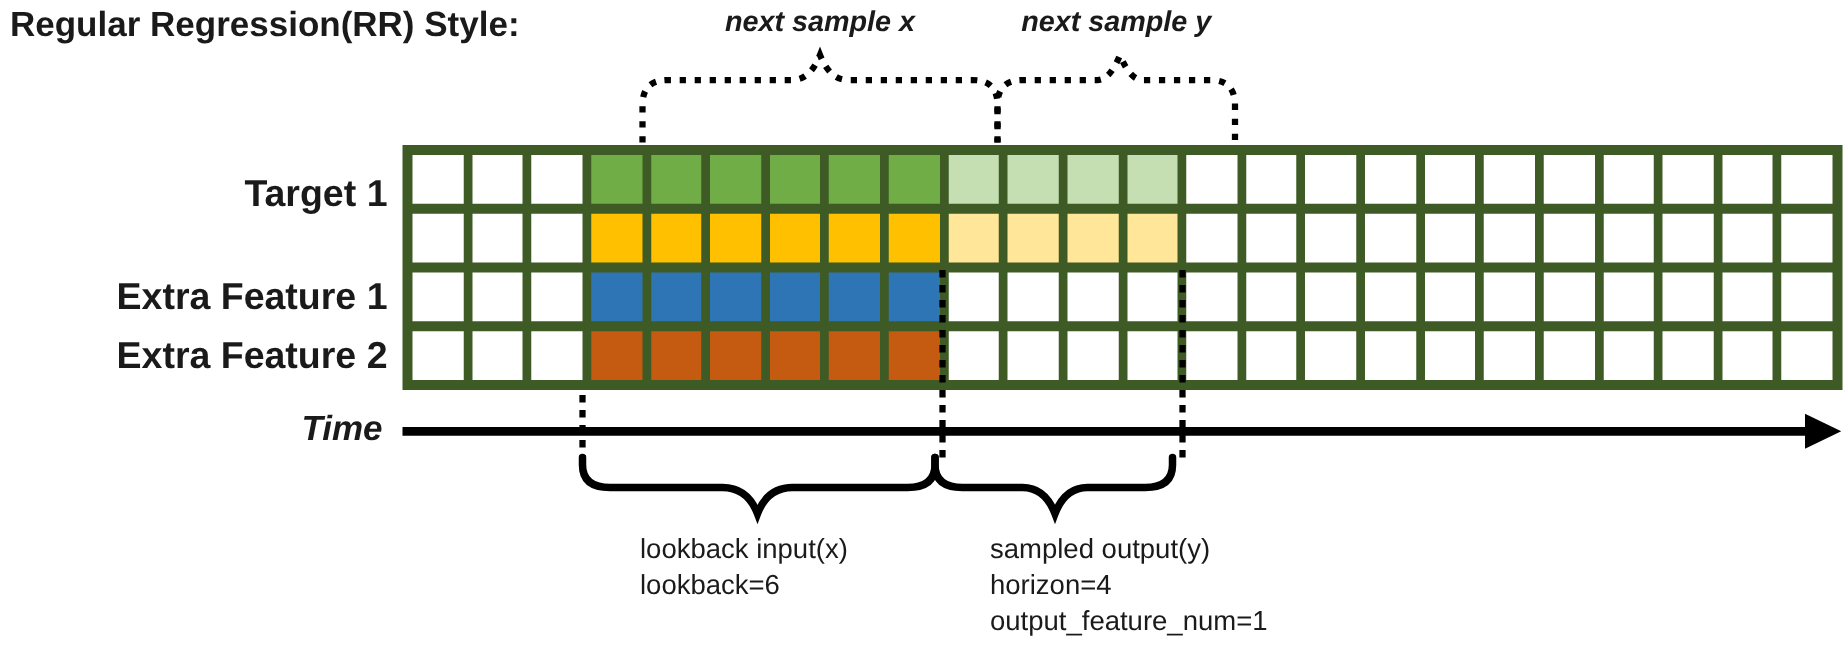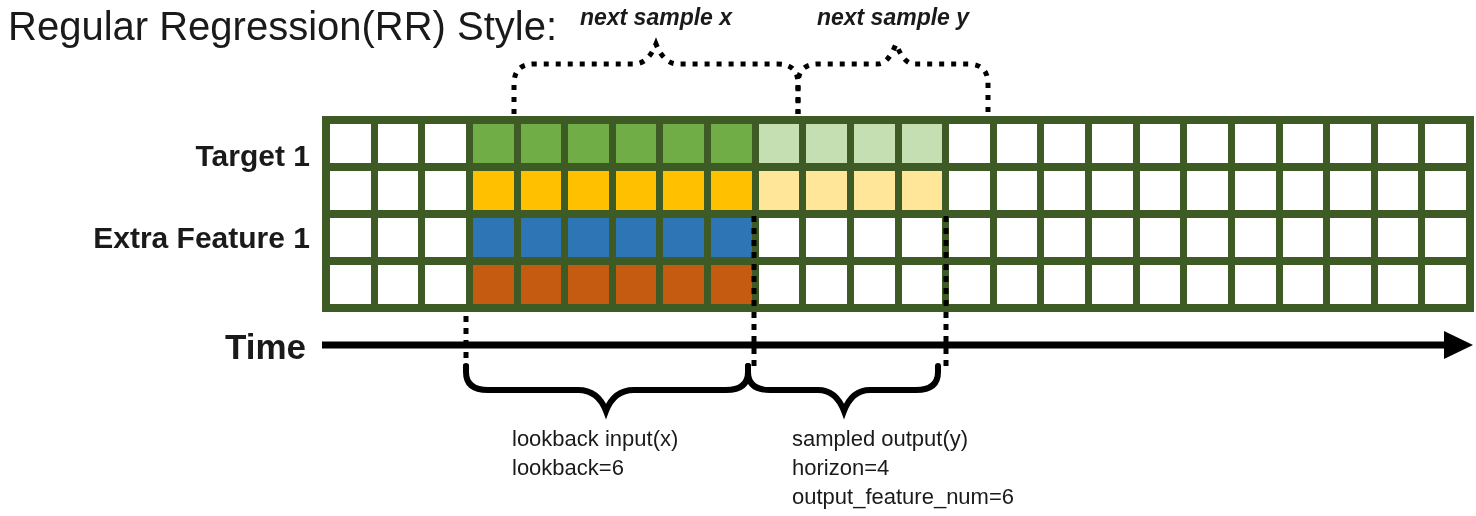--- a/index.html
+++ b/index.html
@@ -1,35 +1,35 @@
 <!DOCTYPE html>
 <html><head>
 <meta charset="utf-8">
 <style>
   html,body{margin:0;padding:0;background:#fff;}
   .canvas{position:relative;width:1476px;height:516px;background:#ffffff;
           font-family:"Liberation Sans",sans-serif;color:#1a1a1a;overflow:hidden;}
 
-  .title{position:absolute;left:8px;top:4px;font-size:40px;font-weight:400;white-space:nowrap;}
+  .title{position:absolute;left:8px;top:4px;font-size:28px;font-weight:700;white-space:nowrap;}
 
   
   .grid{position:absolute;left:322px;top:116px;width:1152px;height:196px;
         box-sizing:border-box;padding:8px;display:grid;grid-template-rows:repeat(4,1fr);row-gap:8px;}
   .cells{display:grid;grid-template-columns:repeat(24,1fr);column-gap:7px;}
   .cell{background:#fff;}
 
   
   .row-label{position:absolute;left:0;width:310px;height:39px;line-height:39px;
              text-align:right;font-size:30px;font-weight:700;white-space:nowrap;}
 
   
   .next-label{position:absolute;top:4px;width:240px;text-align:center;
               font-size:23px;font-style:italic;font-weight:600;white-space:nowrap;}
   .time-label{position:absolute;left:150px;top:327px;width:156px;text-align:right;
-              font-size:35px;font-weight:700;}
+              font-size:28px;font-weight:700;font-style:italic;}
   .caption{position:absolute;top:424px;font-size:22px;line-height:29px;white-space:nowrap;}
   .caption div{height:29px;}
 
   svg.overlay{position:absolute;left:0;top:0;pointer-events:none;}
 </style>
 </head>
 <body>
 
 <div class="canvas">
 
@@ -140,20 +140,21 @@
         <div class="cell" style="background: rgb(255, 255, 255);"></div>
         <div class="cell" style="background: rgb(255, 255, 255);"></div>
         <div class="cell" style="background: rgb(255, 255, 255);"></div>
         <div class="cell" style="background: rgb(255, 255, 255);"></div>
         <div class="cell" style="background: rgb(255, 255, 255);"></div>
       </div>
   </div>
 
   <div class="row-label" style="top:136px;">Target 1</div>
   <div class="row-label" style="top:218px;">Extra Feature 1</div>
+  <div class="row-label" style="top:265px;">Extra Feature 2</div>
 
   <div class="time-label">Time</div>
 
   <svg class="overlay" width="1476" height="516" viewBox="0 0 1476 516">
 
     <path d="M 514 114 V 84 Q 514 64 534 64 H 634 Q 648 64 656 44 Q 664 64 678 64 H 778 Q 798 64 798 84 V 114" fill="none" stroke="#000" stroke-width="5" stroke-dasharray="5 7"></path>
     <path d="M 798 114 V 84 Q 798 64 818 64 H 878 Q 888 64 896 44 Q 904 64 914 64 H 968 Q 988 64 988 84 V 114" fill="none" stroke="#000" stroke-width="5" stroke-dasharray="5 7"></path>
 
     <path d="M 466 316 V 368" fill="none" stroke="#000" stroke-width="5" stroke-dasharray="6 6"></path>
     <path d="M 754 216 V 368" fill="none" stroke="#000" stroke-width="5" stroke-dasharray="6 6"></path>
@@ -166,16 +167,16 @@
     <path d="M 748 366 V 372 Q 748 390 770 390 H 818 Q 836 390 844 411 Q 852 390 870 390 H 916 Q 938 390 938 372 V 366" fill="none" stroke="#000" stroke-width="6" stroke-linecap="round"></path>
   </svg>
 
   <div class="caption" style="left:512px;">
     <div>lookback input(x)</div>
     <div>lookback=6</div>
   </div>
   <div class="caption" style="left:768px;margin-left:24px;">
     <div>sampled output(y)</div>
     <div>horizon=4</div>
-    <div>output_feature_num=6</div>
+    <div>output_feature_num=1</div>
   </div>
 
 </div>
 
 </body></html>

